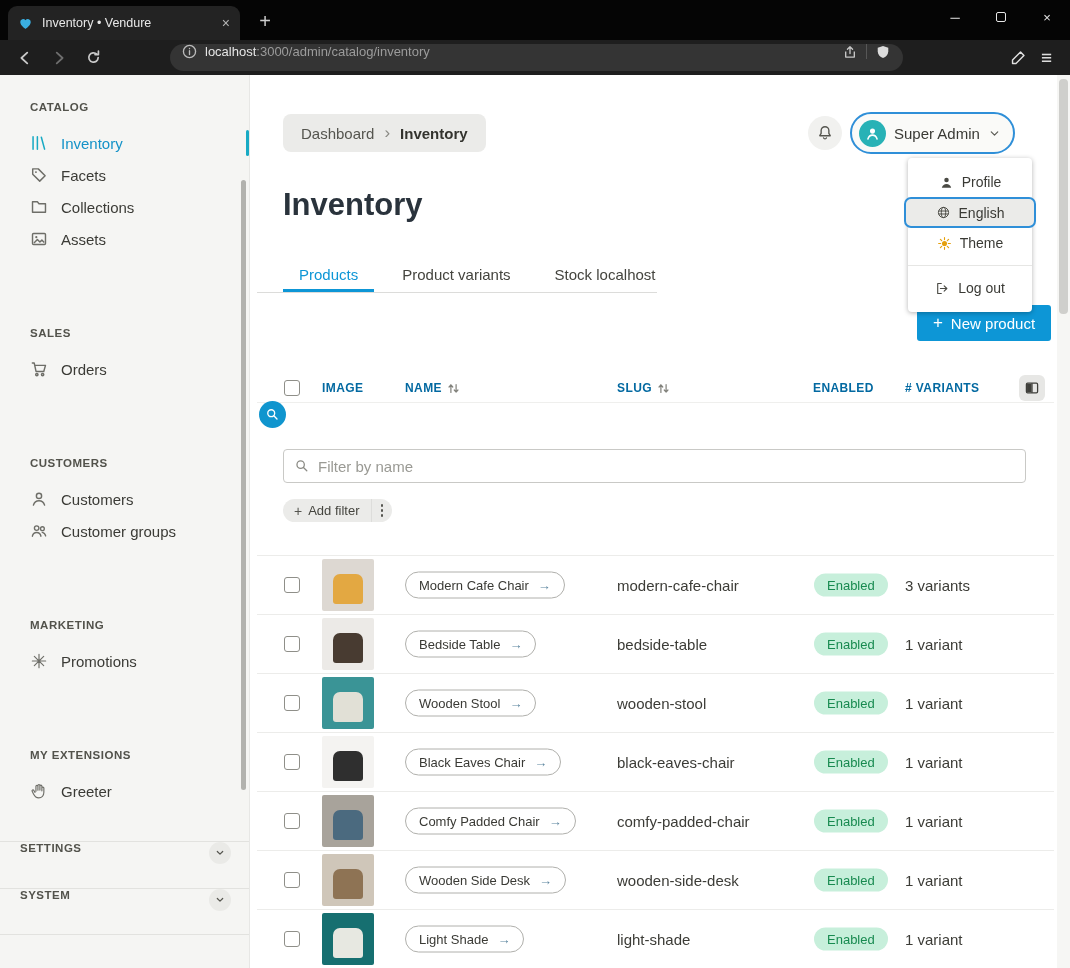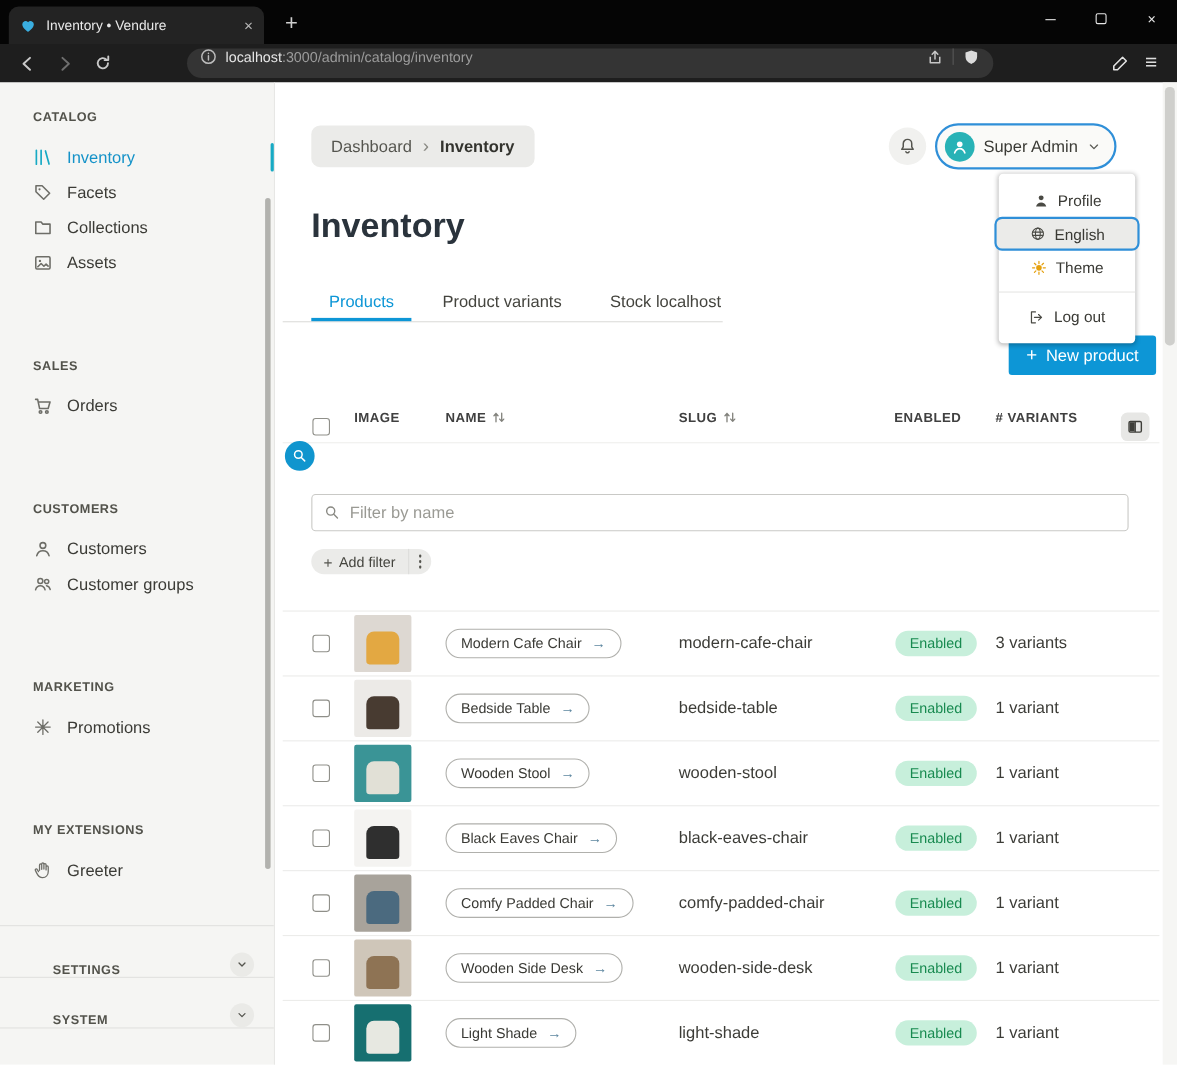--- a/index.html
+++ b/index.html
@@ -29,21 +29,21 @@
 .logo{margin:30px 0 0 30px;font-size:28px;font-weight:bold;color:#16bfc3;letter-spacing:-.5px;height:32px}
 .section-label{margin:72px 0 0 30px;font-size:11.5px;font-weight:bold;color:#52524b;letter-spacing:.5px;height:14px}
 .section-label.first{margin-top:26px}
 .section-items{margin-top:12px}
 .nav-item{height:32px;display:flex;align-items:center;gap:13px;padding-left:30px;font-size:15px;color:#3b3b36;cursor:pointer;position:relative}
 .nav-item svg{width:18px;height:18px;color:#6e6e68;flex:none}
 .nav-item.active{color:#1492c8}
 .nav-item.active svg{color:#18aac4}
 .nav-item.active::after{content:"";position:absolute;right:0;top:3px;bottom:3px;width:3px;background:#18aac4;border-radius:2px}
 .collapse{margin-top:34px}
-.collapse-row{height:47px;display:flex;align-items:flex-end;justify-content:space-between;padding:0 18px 0 48px;border-top:1px solid #e2e2df;font-size:11.5px;font-weight:bold;color:#52524b;letter-spacing:.5px;cursor:pointer}
+.collapse-row{height:47px;display:flex;align-items:flex-start;justify-content:space-between;padding:0 18px 0 20px;border-top:1px solid #e2e2df;font-size:11.5px;font-weight:bold;color:#52524b;letter-spacing:.5px;cursor:pointer}
 .collapse-row.last{border-bottom:1px solid #e2e2df}
 .chev-circle{width:22px;height:22px;border-radius:50%;background:#eaeae7;display:flex;align-items:center;justify-content:center}
 .side-scroll{position:absolute;right:3px;top:105px;width:5px;height:610px;background:#b2b2ae;border-radius:3px;cursor:pointer}
 
 
 .main{position:absolute;left:250px;top:75px;width:820px;height:893px;background:#fff}
 .breadcrumb{position:absolute;left:33px;top:39px;height:38px;background:#ebebe9;border-radius:8px;display:flex;align-items:center;gap:10px;padding:0 18px;font-size:15px}
 .bc-root{color:#55554f;cursor:pointer}
 .bc-sep{color:#8a8a84;font-size:17px}
 .bc-cur{color:#33332e;font-weight:bold}
@@ -60,21 +60,21 @@
 .tabs{position:absolute;left:7px;top:184px;width:400px;display:flex;gap:12px;padding-left:26px;border-bottom:1px solid #dcdcda}
 .tab-item{padding:0 16px;height:33px;line-height:31px;font-size:15px;color:#44443e;cursor:pointer;white-space:nowrap}
 .tab-item.active{color:#0d96d6;border-bottom:3px solid #0d96d6}
 .btn-new{position:absolute;left:667px;top:230px;width:134px;height:36px;background:#0d96d6;border-radius:3px;color:#fff;font-size:15px;display:flex;align-items:center;justify-content:center;gap:8px;cursor:pointer;z-index:5}
 .btn-new .plus{font-size:17px}
 
 
 .thead{position:absolute;left:7px;top:298px;width:797px;height:30px;border-bottom:1px solid #efefed}
 .cb{width:16px;height:16px;border:1.5px solid #8f8f89;border-radius:3px;background:#fff;cursor:pointer;display:inline-block}
 .thead .cb{position:absolute;left:27px;top:7px}
-.th{position:absolute;top:0;height:30px;font-size:12px;font-weight:bold;color:#404040;letter-spacing:.4px;display:flex;align-items:flex-start;gap:5px}
+.th{position:absolute;top:0;height:30px;font-size:12px;font-weight:bold;color:#0369a1;letter-spacing:.4px;display:flex;align-items:center;gap:5px}
 .th-image{left:65px}.th-name{left:148px}.th-slug{left:360px}.th-enabled{left:556px}.th-variants{left:648px}
 .colbtn{position:absolute;left:762px;top:2px;width:26px;height:26px;background:#e7e7e5;border-radius:6px;display:flex;align-items:center;justify-content:center;cursor:pointer}
 .searchfab{position:absolute;left:9px;top:326px;width:27px;height:27px;border-radius:50%;background:#1095ce;display:flex;align-items:center;justify-content:center;cursor:pointer;z-index:4}
 .filter{position:absolute;left:33px;top:374px;width:743px;height:34px;border:1px solid #c9c9c6;border-radius:4px;display:flex;align-items:center;padding:0 10px;gap:8px;background:#fff}
 .filter input{border:none;outline:none;flex:1;font-size:15px;color:#333;font-family:inherit;background:transparent}
 .filter input::placeholder{color:#9a9a94}
 .addfilter{position:absolute;left:33px;top:424px;height:23px;background:#ebebe9;border-radius:12px;display:flex;align-items:center;font-size:13px;color:#45453f;cursor:pointer}
 .af-label{display:flex;align-items:center;gap:6px;padding:0 11px}
 .af-plus{font-size:14px;color:#55554f}
 .af-sep{width:1px;height:23px;background:#dddddb}

